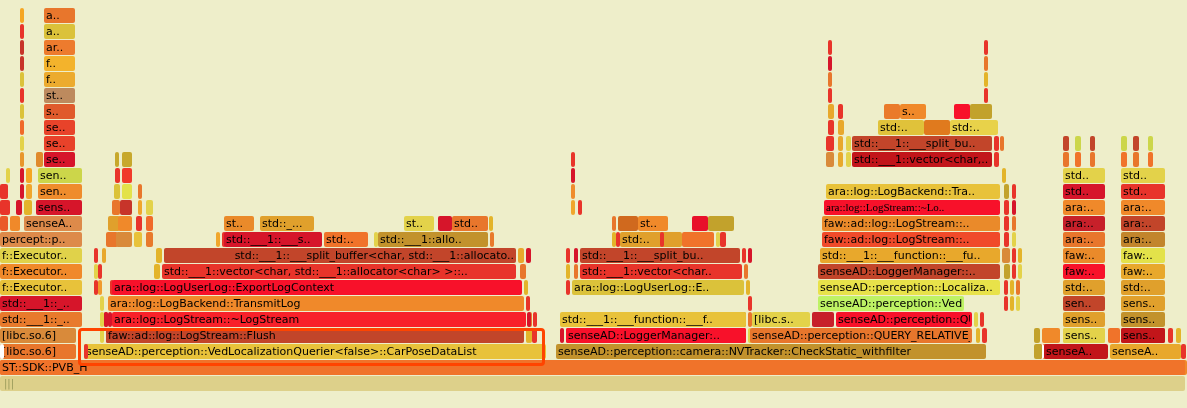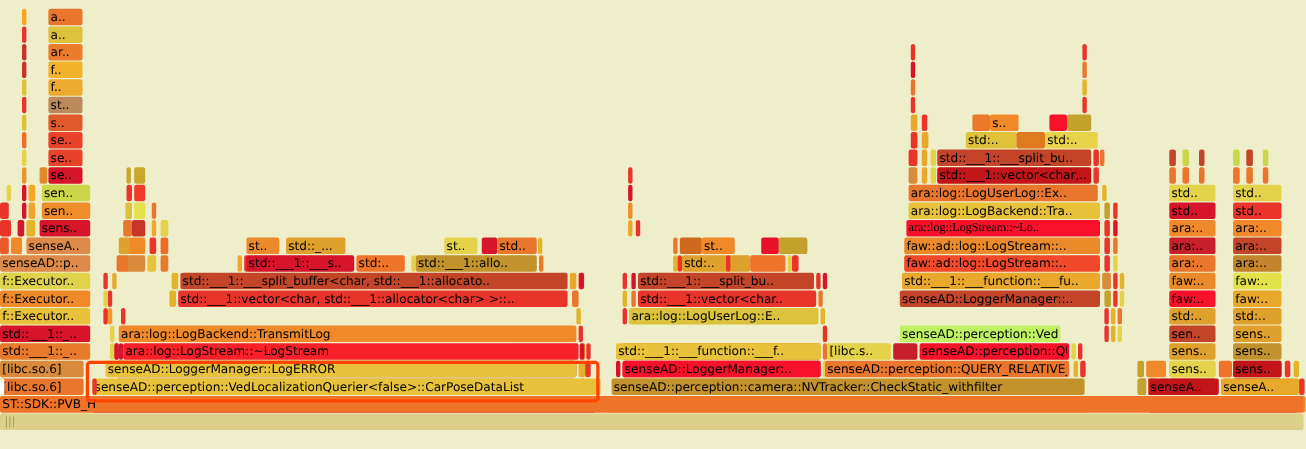--- a/index.html
+++ b/index.html
@@ -109,21 +109,21 @@
     <div class="frame" style="left: 16px; top: 200px; width: 6px; height: 15px; background: rgb(214, 21, 42);"></div>
     <div class="frame" style="left: 0px; top: 200px; width: 10px; height: 15px; background: rgb(232, 52, 42);"></div>
     <div class="frame" style="left: 112px; top: 200px; width: 8px; height: 15px; background: rgb(232, 118, 44);"></div>
     <div class="frame" style="left: 24px; top: 216px; width: 58px; height: 15px; background: rgb(221, 138, 74);">
       <span>senseA..</span>
     </div>
     <div class="frame" style="left: 10px; top: 216px; width: 10px; height: 15px; background: rgb(240, 137, 42);"></div>
     <div class="frame" style="left: 0px; top: 216px; width: 8px; height: 15px; background: rgb(234, 90, 42);"></div>
     <div class="frame" style="left: 108px; top: 216px; width: 12px; height: 15px; background: rgb(224, 160, 44);"></div>
     <div class="frame" style="left: 0px; top: 232px; width: 82px; height: 15px; background: rgb(221, 138, 74);">
-      <span>senseAD::p..</span>
+      <span>percept::p..</span>
     </div>
     <div class="frame" style="left: 106px; top: 232px; width: 12px; height: 15px; background: rgb(232, 118, 44);"></div>
     <div class="frame" style="left: 0px; top: 248px; width: 82px; height: 15px; background: rgb(224, 210, 74);">
       <span>f::Executor..</span>
     </div>
     <div class="frame" style="left: 102px; top: 248px; width: 4px; height: 15px; background: rgb(232, 168, 44);"></div>
     <div class="frame" style="left: 0px; top: 264px; width: 82px; height: 15px; background: rgb(240, 137, 42);">
       <span>f::Executor..</span>
     </div>
     <div class="frame" style="left: 98px; top: 264px; width: 4px; height: 15px; background: rgb(232, 52, 42);"></div>
@@ -183,31 +183,34 @@
     </div>
     <div class="frame" style="left: 324px; top: 232px; width: 44px; height: 15px; background: rgb(240, 115, 42);">
       <span>std:..</span>
     </div>
     <div class="frame" style="left: 374px; top: 232px; width: 4px; height: 15px; background: rgb(227, 210, 74);"></div>
     <div class="frame" style="left: 378px; top: 232px; width: 110px; height: 15px; background: rgb(194, 146, 44);">
       <span>std::___1::allo..</span>
     </div>
     <div class="frame" style="left: 490px; top: 232px; width: 4px; height: 15px; background: rgb(232, 122, 44);"></div>
     <div class="frame" style="left: 156px; top: 248px; width: 6px; height: 15px; background: rgb(227, 180, 42);"></div>
-    <div class="frame" style="left: 164px; top: 248px; width: 352px; height: 15px; background: rgb(194, 69, 42);">
+    <div class="frame" style="left: 164px; top: 248px; width: 352px; height: 15px; background: rgb(194, 69, 42); text-align: right;">
       <span>std::___1::___split_buffer&lt;char, std::___1::allocato..</span>
     </div>
     <div class="frame" style="left: 518px; top: 248px; width: 6px; height: 15px; background: rgb(232, 168, 44);"></div>
     <div class="frame" style="left: 526px; top: 248px; width: 5px; height: 15px; background: rgb(214, 21, 42);"></div>
     <div class="frame" style="left: 154px; top: 264px; width: 6px; height: 15px; background: rgb(227, 180, 42);"></div>
     <div class="frame" style="left: 162px; top: 264px; width: 354px; height: 15px; background: rgb(232, 52, 42);">
       <span>std::___1::vector&lt;char, std::___1::allocator&lt;char&gt; &gt;::..</span>
     </div>
     <div class="frame" style="left: 520px; top: 264px; width: 6px; height: 15px; background: rgb(232, 118, 44);"></div>
     <div class="frame" style="left: 110px; top: 280px; width: 2px; height: 15px; background: rgb(232, 52, 42);"></div>
+    <div class="frame" style="left: 112px; top: 280px; width: 410px; height: 15px; background: rgb(248, 17, 42);">
+      <span>ara::log::LogUserLog::ExportLogContext</span>
+    </div>
     <div class="frame" style="left: 524px; top: 280px; width: 4px; height: 15px; background: rgb(227, 180, 42);"></div>
     <div class="frame" style="left: 108px; top: 296px; width: 416px; height: 15px; background: rgb(240, 137, 42);">
       <span>ara::log::LogBackend::TransmitLog</span>
     </div>
     <div class="frame" style="left: 526px; top: 296px; width: 4px; height: 15px; background: rgb(232, 52, 42);"></div>
     <div class="frame" style="left: 104px; top: 312px; width: 3px; height: 15px; background: rgb(232, 52, 42);"></div>
     <div class="frame" style="left: 108px; top: 312px; width: 4px; height: 15px; background: rgb(214, 21, 42);"></div>
     <div class="frame" style="left: 112px; top: 312px; width: 414px; height: 15px; background: rgb(248, 33, 42);">
       <span>ara::log::LogStream::~LogStream</span>
     </div>
@@ -221,23 +224,20 @@
     <div class="frame" style="left: 100px; top: 344px; width: 3px; height: 15px; background: rgb(227, 210, 74);"></div>
     <div class="frame" style="left: 106px; top: 344px; width: 418px; height: 15px; background: rgb(194, 162, 44);">
       <span>faw::ad::log::LogStream::~LogStream</span>
     </div>
     <div class="frame" style="left: 528px; top: 344px; width: 4px; height: 15px; background: rgb(232, 52, 42);"></div>
     <div class="frame" style="left: 100px; top: 296px; width: 3px; height: 15px; background: rgb(227, 210, 74);"></div>
     <div class="frame" style="left: 100px; top: 312px; width: 3px; height: 15px; background: rgb(227, 210, 74);"></div>
     <div class="frame" style="left: 104px; top: 312px; width: 3px; height: 15px; background: rgb(214, 21, 42);"></div>
     <div class="frame" style="left: 527px; top: 312px; width: 4px; height: 15px; background: rgb(214, 21, 42);"></div>
     <div class="frame" style="left: 533px; top: 312px; width: 4px; height: 15px; background: rgb(232, 52, 42);"></div>
-    <div class="frame" style="left: 96px; top: 328px; width: 428px; height: 15px; background: rgb(232, 194, 58);">
-      <span>senseAD::LoggerManager::LogERROR</span>
-    </div>
     <div class="frame" style="left: 526px; top: 328px; width: 4px; height: 15px; background: rgb(227, 180, 42);"></div>
     <div class="frame" style="left: 532px; top: 328px; width: 5px; height: 15px; background: rgb(232, 52, 42);"></div>
     <div class="frame" style="left: 84px; top: 344px; width: 462px; height: 15px; background: rgb(232, 194, 58);">
       <span>senseAD::perception::VedLocalizationQuerier&lt;false&gt;::CarPoseDataList</span>
     </div>
     <div class="frame" style="left: 84px; top: 344px; width: 4px; height: 15px; background: rgb(232, 52, 42);"></div>
     <div class="frame" style="left: 84px; top: 360px; width: 458px; height: 15px; background: rgb(200, 0, 58);">
       <span>senseAD::perception::QUERY_CURRENT_CAR_POSE_OPTi</span>
     </div>
     <div class="frame" style="left: 571px; top: 152px; width: 4px; height: 15px; background: rgb(232, 52, 42);"></div>
@@ -352,23 +352,20 @@
     </div>
     <div class="frame" style="left: 994px; top: 136px; width: 5px; height: 15px; background: rgb(232, 52, 42);"></div>
     <div class="frame" style="left: 1000px; top: 136px; width: 4px; height: 15px; background: rgb(232, 118, 44);"></div>
     <div class="frame" style="left: 826px; top: 152px; width: 8px; height: 15px; background: rgb(217, 138, 58);"></div>
     <div class="frame" style="left: 838px; top: 152px; width: 5px; height: 15px; background: rgb(232, 168, 44);"></div>
     <div class="frame" style="left: 846px; top: 152px; width: 5px; height: 15px; background: rgb(227, 210, 74);"></div>
     <div class="frame" style="left: 852px; top: 152px; width: 140px; height: 15px; background: rgb(194, 21, 26);">
       <span>std::___1::vector&lt;char,..</span>
     </div>
     <div class="frame" style="left: 994px; top: 152px; width: 5px; height: 15px; background: rgb(232, 52, 42);"></div>
-    <div class="frame" style="left: 826px; top: 168px; width: 172px; height: 15px; background: rgb(232, 118, 44);">
-      <span>ara::log::LogUserLog::Ex..</span>
-    </div>
     <div class="frame" style="left: 1002px; top: 168px; width: 4px; height: 15px; background: rgb(227, 180, 42);"></div>
     <div class="frame" style="left: 826px; top: 184px; width: 174px; height: 15px; background: rgb(232, 194, 58);">
       <span>ara::log::LogBackend::Tra..</span>
     </div>
     <div class="frame" style="left: 1004px; top: 184px; width: 5px; height: 15px; background: rgb(194, 162, 44);"></div>
     <div class="frame" style="left: 1012px; top: 184px; width: 4px; height: 15px; background: rgb(232, 52, 42);"></div>
     <div class="frame" style="left: 824px; top: 200px; width: 176px; height: 15px; background: rgb(248, 17, 42); font-family: Liberation Serif, serif;">
       <span>ara::log::LogStream::~Lo..</span>
     </div>
     <div class="frame" style="left: 1004px; top: 200px; width: 5px; height: 15px; background: rgb(232, 52, 42);"></div>
@@ -388,20 +385,23 @@
     </div>
     <div class="frame" style="left: 1002px; top: 248px; width: 8px; height: 15px; background: rgb(217, 138, 58);"></div>
     <div class="frame" style="left: 1012px; top: 248px; width: 4px; height: 15px; background: rgb(232, 52, 42);"></div>
     <div class="frame" style="left: 1018px; top: 248px; width: 4px; height: 15px; background: rgb(227, 180, 42);"></div>
     <div class="frame" style="left: 818px; top: 264px; width: 182px; height: 15px; background: rgb(194, 69, 42);">
       <span>senseAD::LoggerManager::..</span>
     </div>
     <div class="frame" style="left: 1004px; top: 264px; width: 6px; height: 15px; background: rgb(194, 162, 44);"></div>
     <div class="frame" style="left: 1012px; top: 264px; width: 4px; height: 15px; background: rgb(232, 52, 42);"></div>
     <div class="frame" style="left: 1018px; top: 264px; width: 4px; height: 15px; background: rgb(227, 210, 74);"></div>
+    <div class="frame" style="left: 818px; top: 280px; width: 182px; height: 15px; background: rgb(232, 226, 74);">
+      <span>senseAD::perception::Localiza..</span>
+    </div>
     <div class="frame" style="left: 1004px; top: 280px; width: 4px; height: 15px; background: rgb(232, 52, 42);"></div>
     <div class="frame" style="left: 1010px; top: 280px; width: 4px; height: 15px; background: rgb(227, 180, 42);"></div>
     <div class="frame" style="left: 1016px; top: 280px; width: 4px; height: 15px; background: rgb(232, 118, 44);"></div>
     <div class="frame" style="left: 818px; top: 296px; width: 146px; height: 15px; background: #bef264;">
       <span>senseAD::perception::VedLoca..</span>
     </div>
     <div class="frame" style="left: 1004px; top: 296px; width: 4px; height: 15px; background: rgb(232, 52, 42);"></div>
     <div class="frame" style="left: 1010px; top: 296px; width: 4px; height: 15px; background: rgb(227, 180, 42);"></div>
     <div class="frame" style="left: 1016px; top: 296px; width: 4px; height: 15px; background: rgb(227, 210, 74);"></div>
     <div class="frame" style="left: 1063px; top: 136px; width: 6px; height: 15px; background: rgb(194, 69, 42);"></div>

